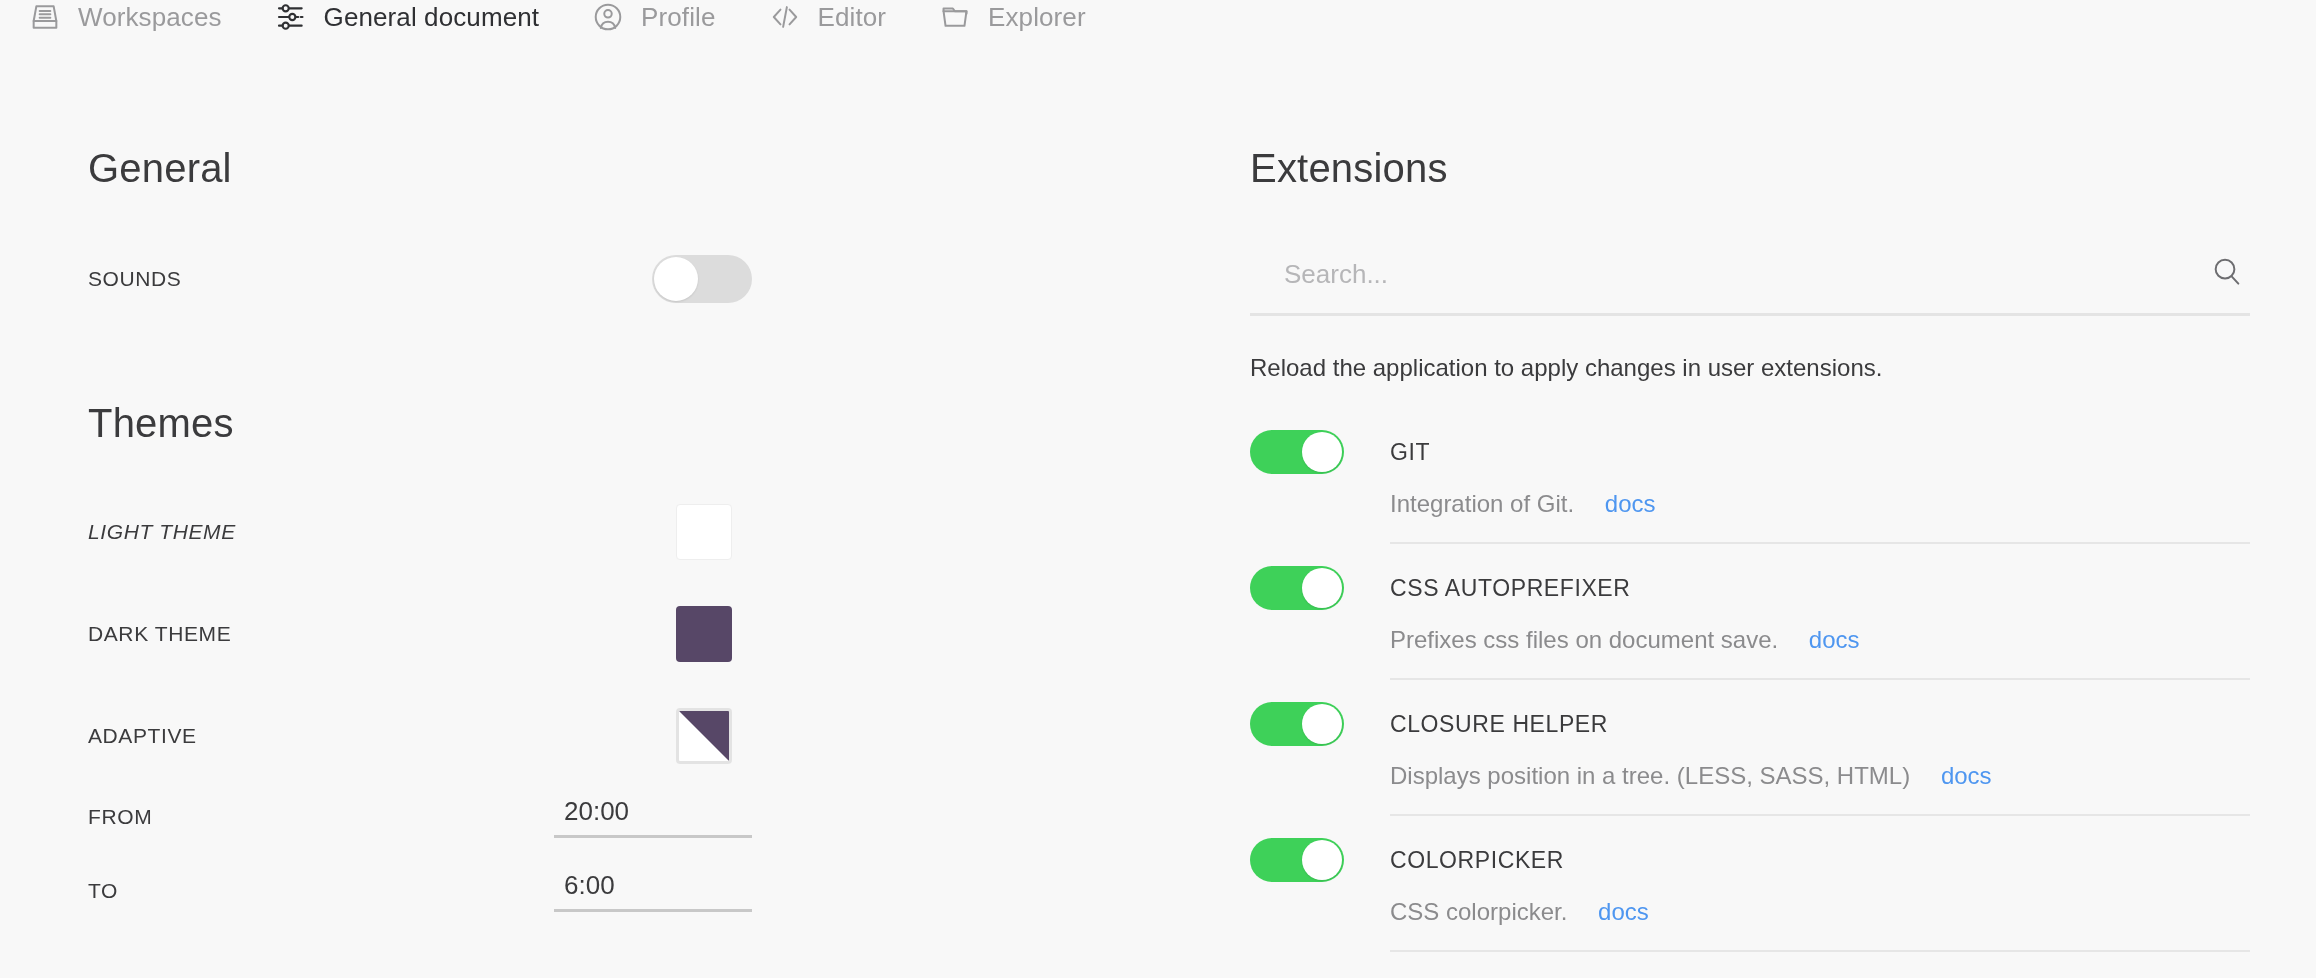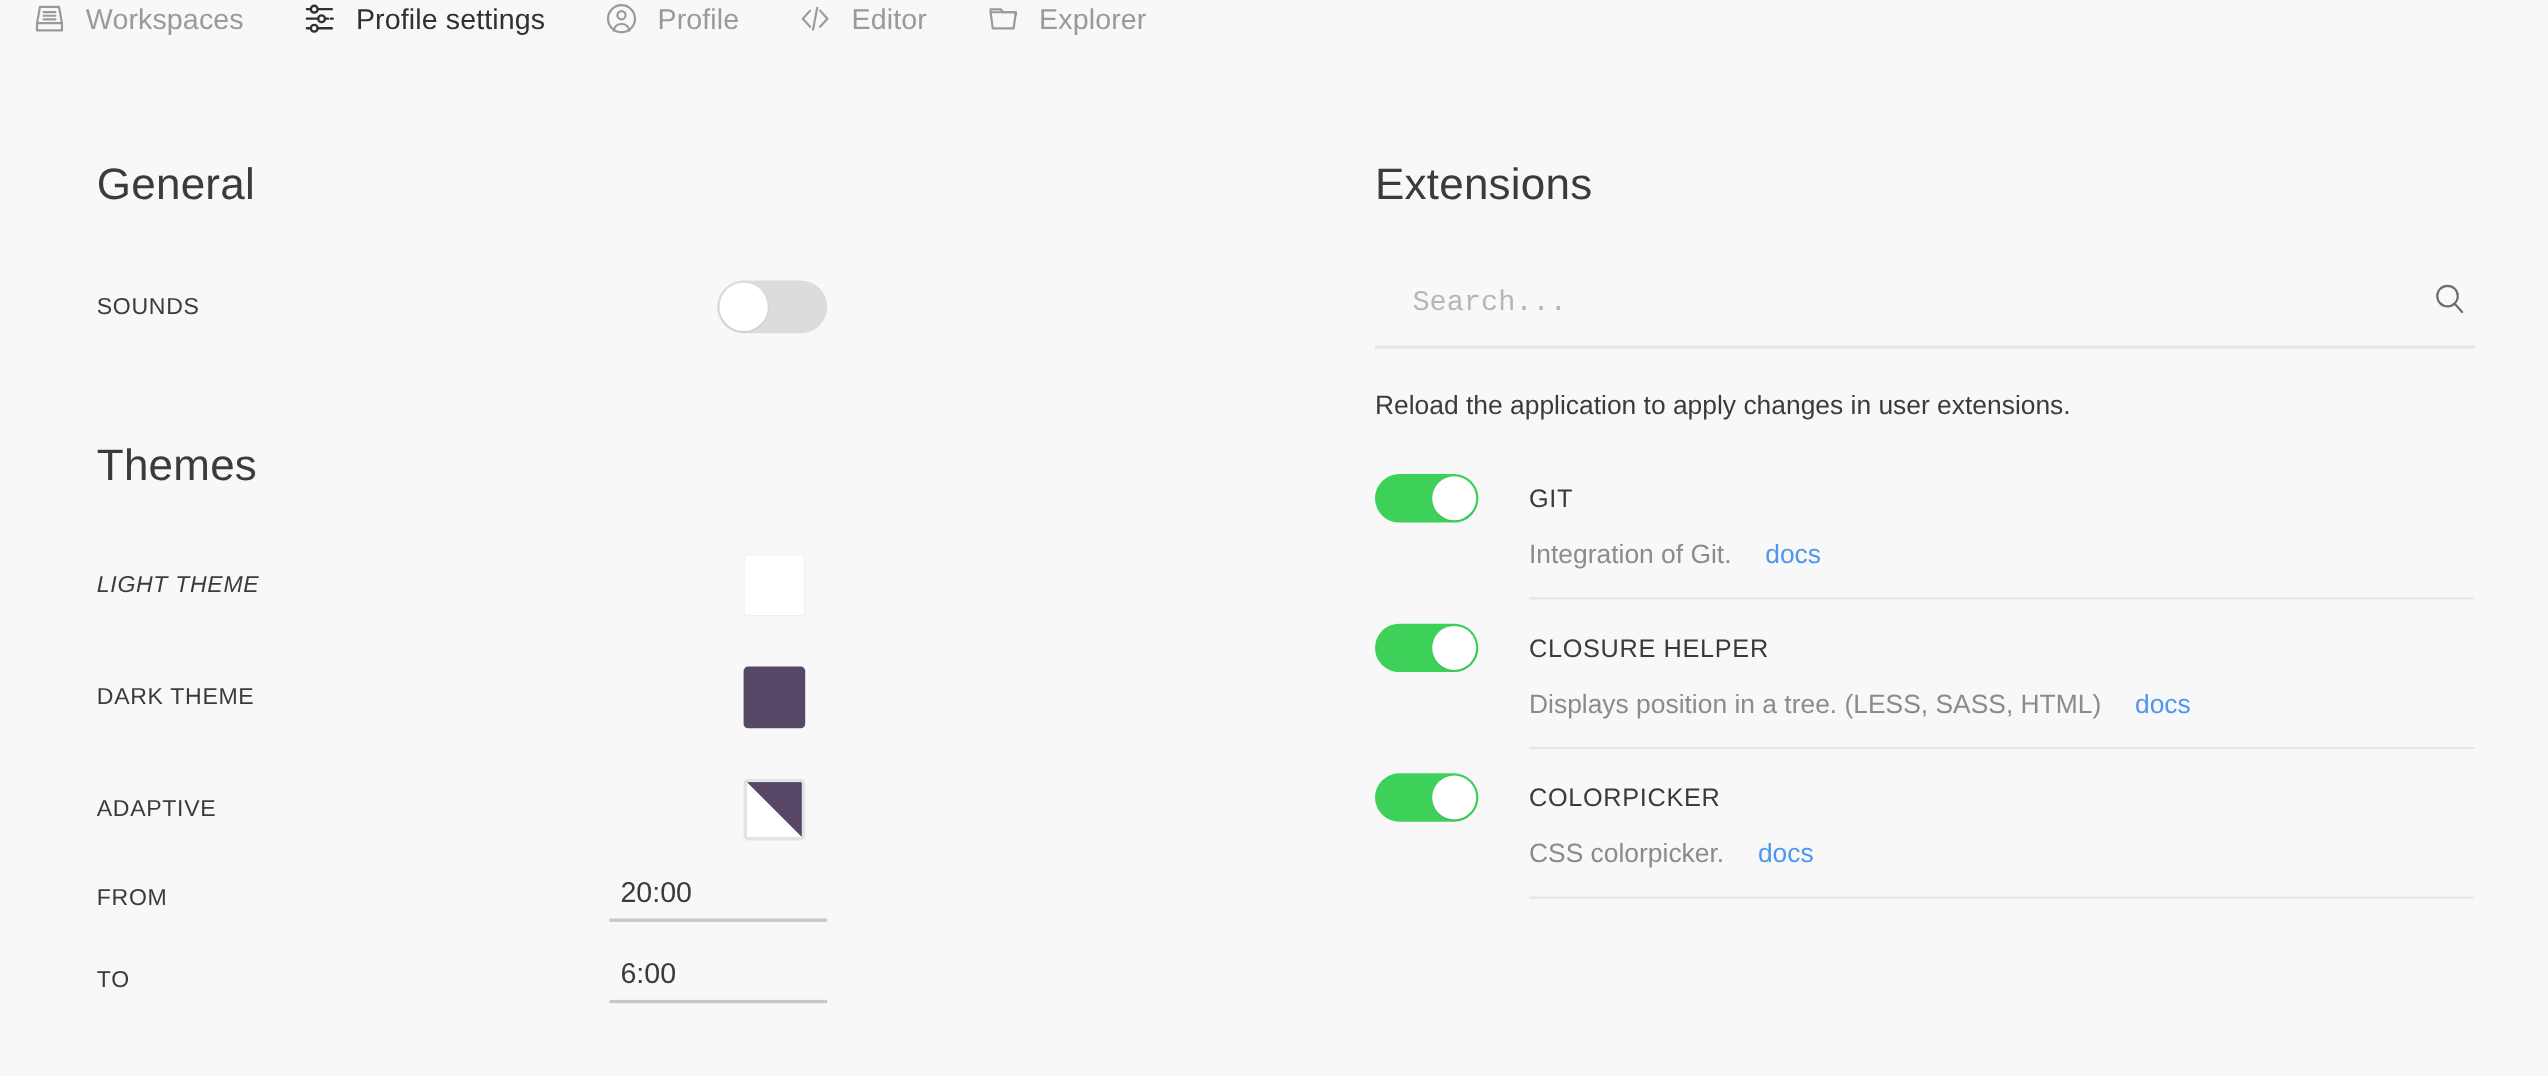--- a/index.html
+++ b/index.html
@@ -163,21 +163,21 @@
     display: flex;
     align-items: center;
     border-bottom: 3px solid #e4e4e4;
     padding: 0 6px 20px 34px;
   }
   .search-input {
     flex: 1 1 auto;
     border: 0;
     outline: none;
     background: transparent;
-    font-family: Liberation Mono, monospace;
+    font-family: Liberation Sans, sans-serif;
     font-size: 26px;
     color: #a16207;
   }
   .search-input::placeholder { color: #b6b6b8; }
   .search-icon { flex: 0 0 auto; margin-left: 16px; cursor: pointer; }
 
   
   .reload-note {
     margin-top: 38px;
     font-size: 24px;
@@ -244,21 +244,21 @@
     <span class="nav-icon">
       <svg width="32" height="32" viewBox="0 0 24 24" fill="none" stroke="currentColor" stroke-width="1.6" stroke-linecap="round">
         <circle cx="8" cy="5.5" r="2.3"></circle>
         <path d="M10.6 5.5H20M3 5.5h2.6"></path>
         <circle cx="13" cy="12" r="2.3"></circle>
         <path d="M15.6 12H17.5M19.4 12H20.6M3 12h7.4"></path>
         <circle cx="8" cy="18.5" r="2.3"></circle>
         <path d="M10.6 18.5H20M3 18.5h2.6"></path>
       </svg>
     </span>
-    <span class="nav-label">Profile settings</span>
+    <span class="nav-label">General document</span>
   </div>
 
   <div class="nav-item">
     <span class="nav-icon">
       <svg width="32" height="32" viewBox="0 0 24 24" fill="none" stroke="currentColor" stroke-width="1.5" stroke-linecap="round">
         <circle cx="12" cy="12" r="9.2"></circle>
         <circle cx="12" cy="9.6" r="2.8"></circle>
         <path d="M6.6 20.2c0.6-3 2.8-4.6 5.4-4.6s4.8 1.6 5.4 4.6"></path>
       </svg>
     </span>
@@ -371,20 +371,33 @@
           </div>
           <div class="ext-name">GIT</div>
         </div>
         <div class="ext-desc">
           <span>Integration of Git.</span>
           <a class="docs-link">docs</a>
         </div>
         <div class="ext-sep"></div>
       </div>
 
+      <div class="ext-item">
+        <div class="ext-head">
+          <div class="toggle on small">
+            <span class="knob"></span>
+          </div>
+          <div class="ext-name">CSS AUTOPREFIXER</div>
+        </div>
+        <div class="ext-desc">
+          <span>Prefixes css files on document save.</span>
+          <a class="docs-link">docs</a>
+        </div>
+        <div class="ext-sep"></div>
+      </div>
 
       <div class="ext-item">
         <div class="ext-head">
           <div class="toggle on small">
             <span class="knob"></span>
           </div>
           <div class="ext-name">CLOSURE HELPER</div>
         </div>
         <div class="ext-desc">
           <span>Displays position in a tree. (LESS, SASS, HTML)</span>

